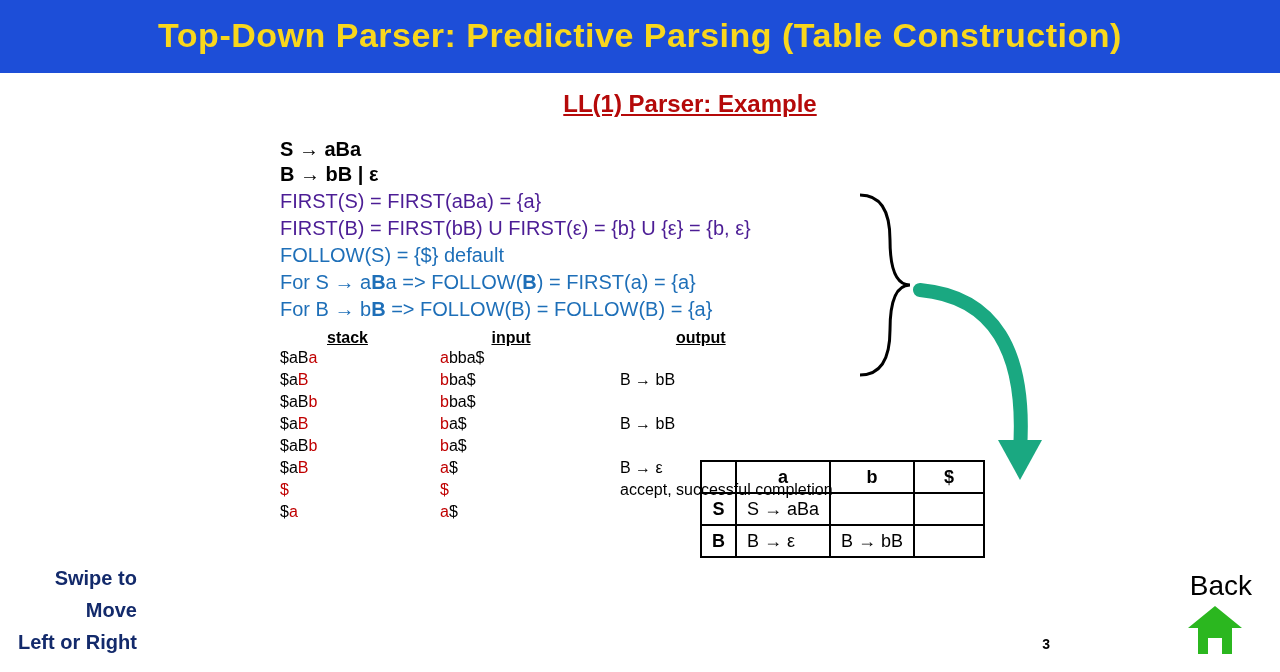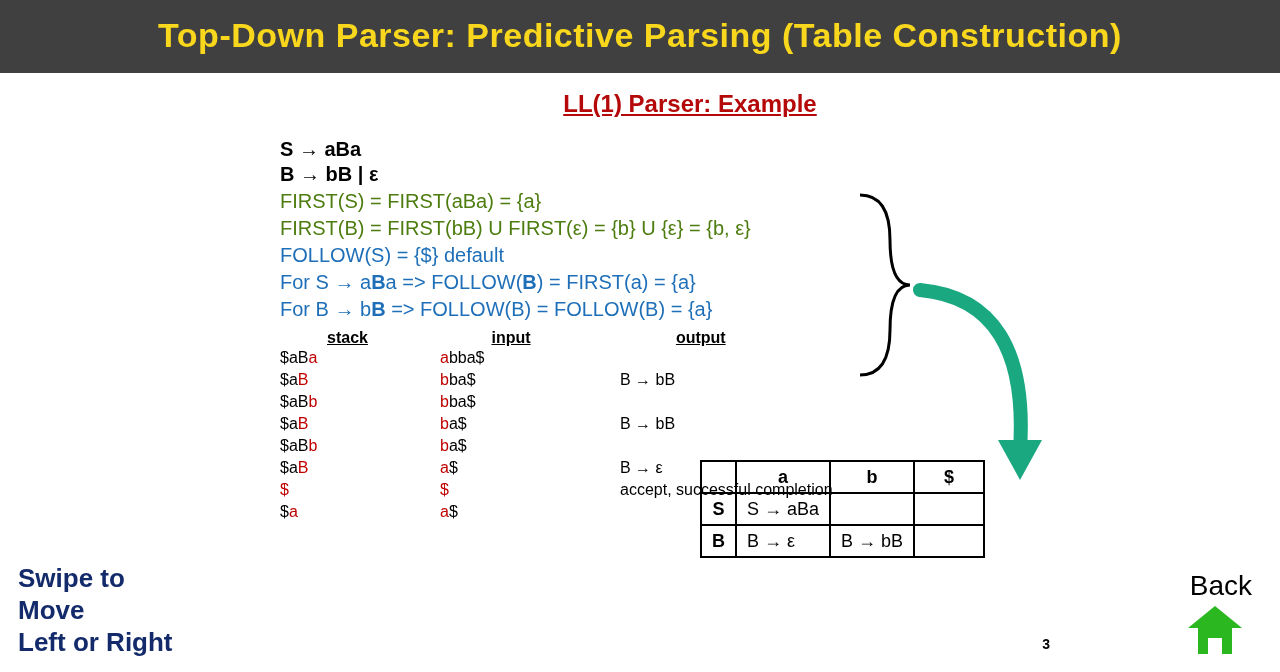--- a/index.html
+++ b/index.html
@@ -5,21 +5,21 @@
   * { box-sizing: border-box; margin: 0; padding: 0; }
   body {
     font-family: Arial, Helvetica, sans-serif;
     width: 1280px;
     height: 672px;
     overflow: hidden;
     position: relative;
     background: #fff;
   }
   .header {
-    background: #404040;
+    background: #1d4ed8;
     color: #f9d71c;
     font-weight: bold;
     font-size: 34px;
     text-align: center;
     padding: 16px 0 18px;
     letter-spacing: 0.5px;
   }
   .content {
     position: absolute;
     top: 90px;
@@ -30,21 +30,21 @@
     color: #b50909;
     text-decoration: underline;
     font-weight: bold;
     font-family: Verdana, Arial, sans-serif;
     font-size: 24px;
     text-align: center;
     margin-bottom: 20px;
     margin-left: 100px;
   }
   .gram { font-size: 20px; font-weight: bold; margin-bottom: 2px; }
-  .first-line { color: #4d7c0f; font-size: 20px; margin: 4px 0; }
+  .first-line { color: #4c1d95; font-size: 20px; margin: 4px 0; }
   .follow-line { color: #1e6fb8; font-size: 20px; margin: 4px 0; }
   .trace-head { margin-top: 8px; margin-left: 47px; }
   .trace-head span { font-weight: bold; text-decoration: underline; font-size: 16px; }
   .trace-head .c1 { display:inline-block; width:160px; }
   .trace-head .c2 { display:inline-block; width:180px; }
   .trace-head .c3 { display:inline-block; }
   .trace-row { font-size: 16px; line-height: 22px; }
   .trace-row .c1 { display:inline-block; width:160px; }
   .trace-row .c2 { display:inline-block; width:180px; }
   .trace-row .c3 { display:inline-block; }
@@ -63,23 +63,23 @@
     min-width: 70px;
     height: 32px;
   }
   .parse-table th { font-weight: bold; text-align: center; }
   .parse-table .row-h { font-weight: bold; text-align: center; width: 34px; min-width:34px;}
   .swipe {
     position: absolute;
     left: 18px;
     bottom: 14px;
     color: #132a6b;
-    font-size: 26px;
+    font-size: 20px;
     font-weight: bold;
-    text-align: left;
+    text-align: right;
     line-height: 32px;
   }
   .back {
     position: absolute;
     right: 28px;
     bottom: 14px;
     text-align: center;
   }
   .back-label { font-size: 28px; font-weight: normal; margin-bottom: 4px; margin-left: 12px; }
   .home-icon {

